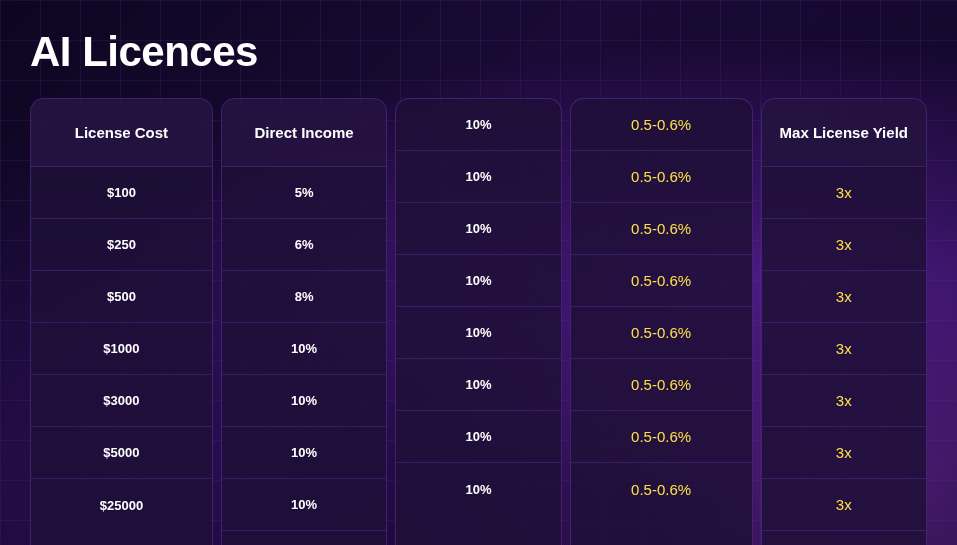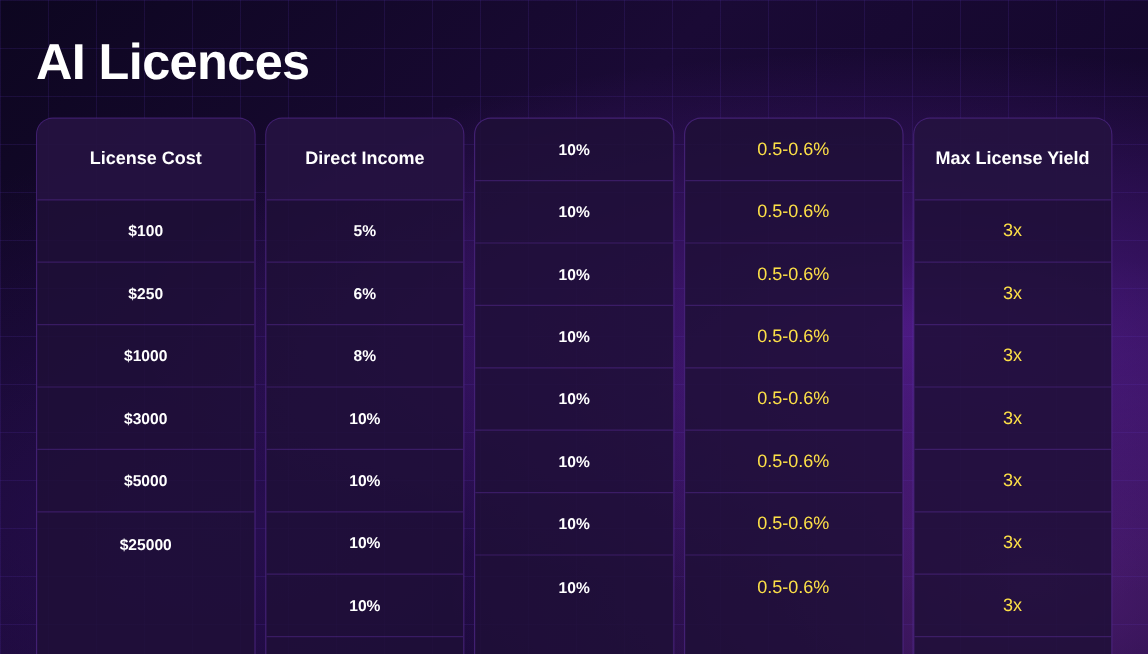--- a/index.html
+++ b/index.html
@@ -112,20 +112,21 @@
 <div class="bg"></div>
 
 <div class="container">
   <h1 class="page-title">AI Licences</h1>
 
   <div class="table-wrapper" id="table-wrapper">
   <div class="col col-license">
         <div class="cell header">License Cost</div>
         <div class="cell data">$100</div>
         <div class="cell data">$250</div>
+        <div class="cell data">$500</div>
         <div class="cell data">$1000</div>
         <div class="cell data">$3000</div>
         <div class="cell data">$5000</div>
         <div class="cell data">$25000</div>
       </div>
       <div class="col col-direct">
         <div class="cell header">Direct Income</div>
         <div class="cell data">5%</div>
         <div class="cell data">6%</div>
         <div class="cell data">8%</div>

